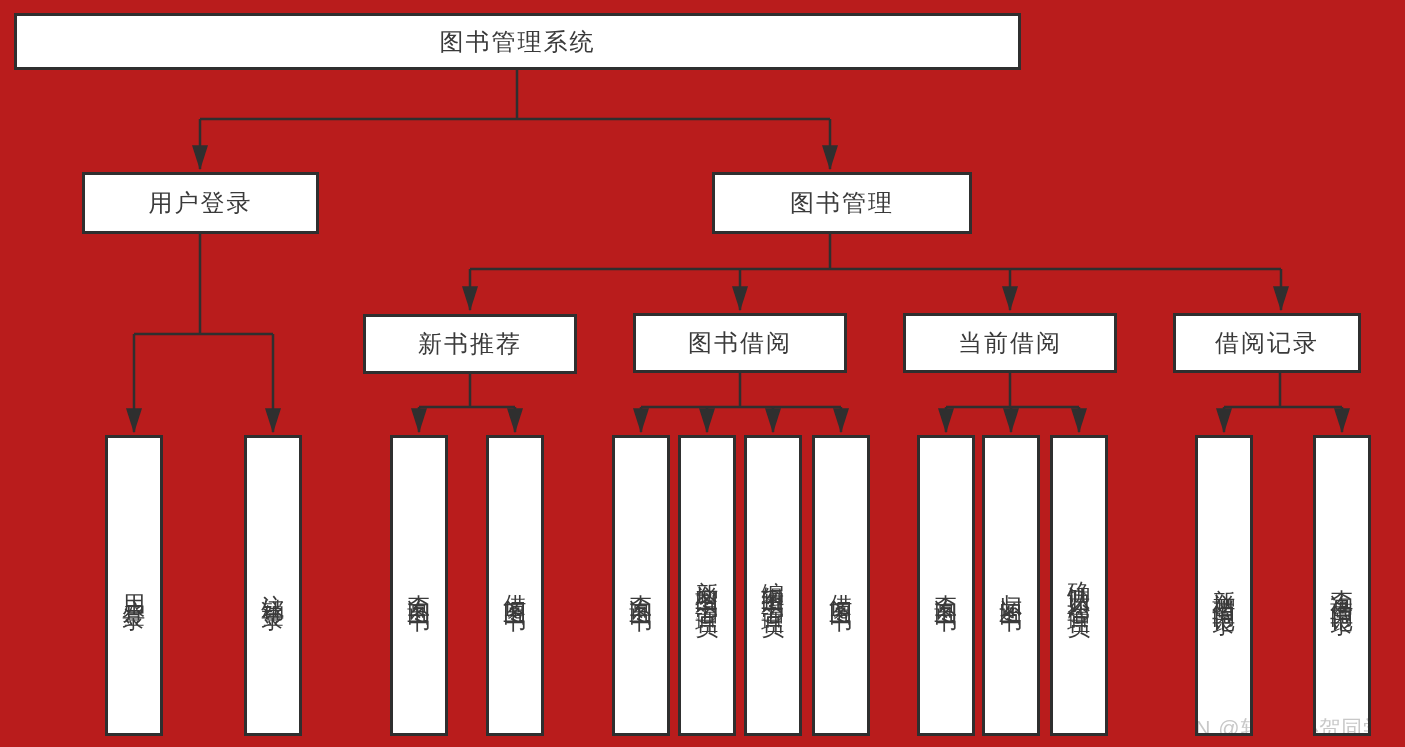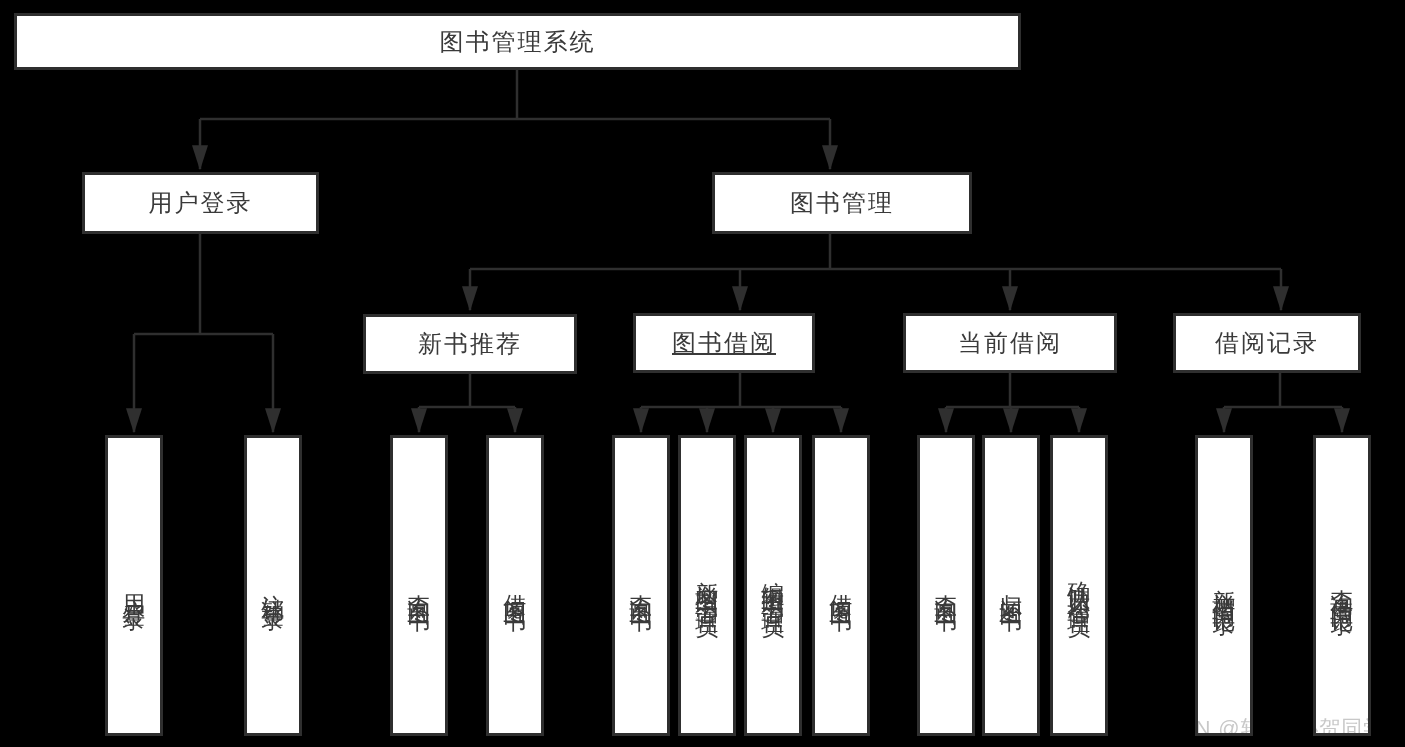--- a/index.html
+++ b/index.html
@@ -4,21 +4,21 @@
 <style>
   html, body { margin: 0; padding: 0; }
   body {
     font-family: "Liberation Sans", "DejaVu Sans", sans-serif;
     background: #ffffff;
   }
   .canvas {
     position: relative;
     width: 1405px;
     height: 747px;
-    background: #000000;
+    background: #b91c1c;
     overflow: hidden;
   }
   .connectors {
     position: absolute;
     left: 0; top: 0;
     width: 1405px; height: 747px;
   }
   .node {
     position: absolute;
     box-sizing: border-box;
@@ -115,21 +115,21 @@
   <div class="node node-h" style="left:82px; top:172px; width:237px; height:62px;">
     <span>用户登录</span>
   </div>
   <div class="node node-h" style="left:712px; top:172px; width:260px; height:62px;">
     <span>图书管理</span>
   </div>
 
   <div class="node node-h" style="left:363px; top:314px; width:214px; height:60px;">
     <span>新书推荐</span>
   </div>
-  <div class="node node-h" style="left:633px; top:313px; width:182px; height:60px;text-decoration:underline;">
+  <div class="node node-h" style="left:633px; top:313px; width:214px; height:60px;">
     <span>图书借阅</span>
   </div>
   <div class="node node-h" style="left:903px; top:313px; width:214px; height:60px;">
     <span>当前借阅</span>
   </div>
   <div class="node node-h" style="left:1173px; top:313px; width:188px; height:60px;">
     <span>借阅记录</span>
   </div>
 
   <div class="node node-v" style="left:105px; top:435px; width:58px; height:301px;">

